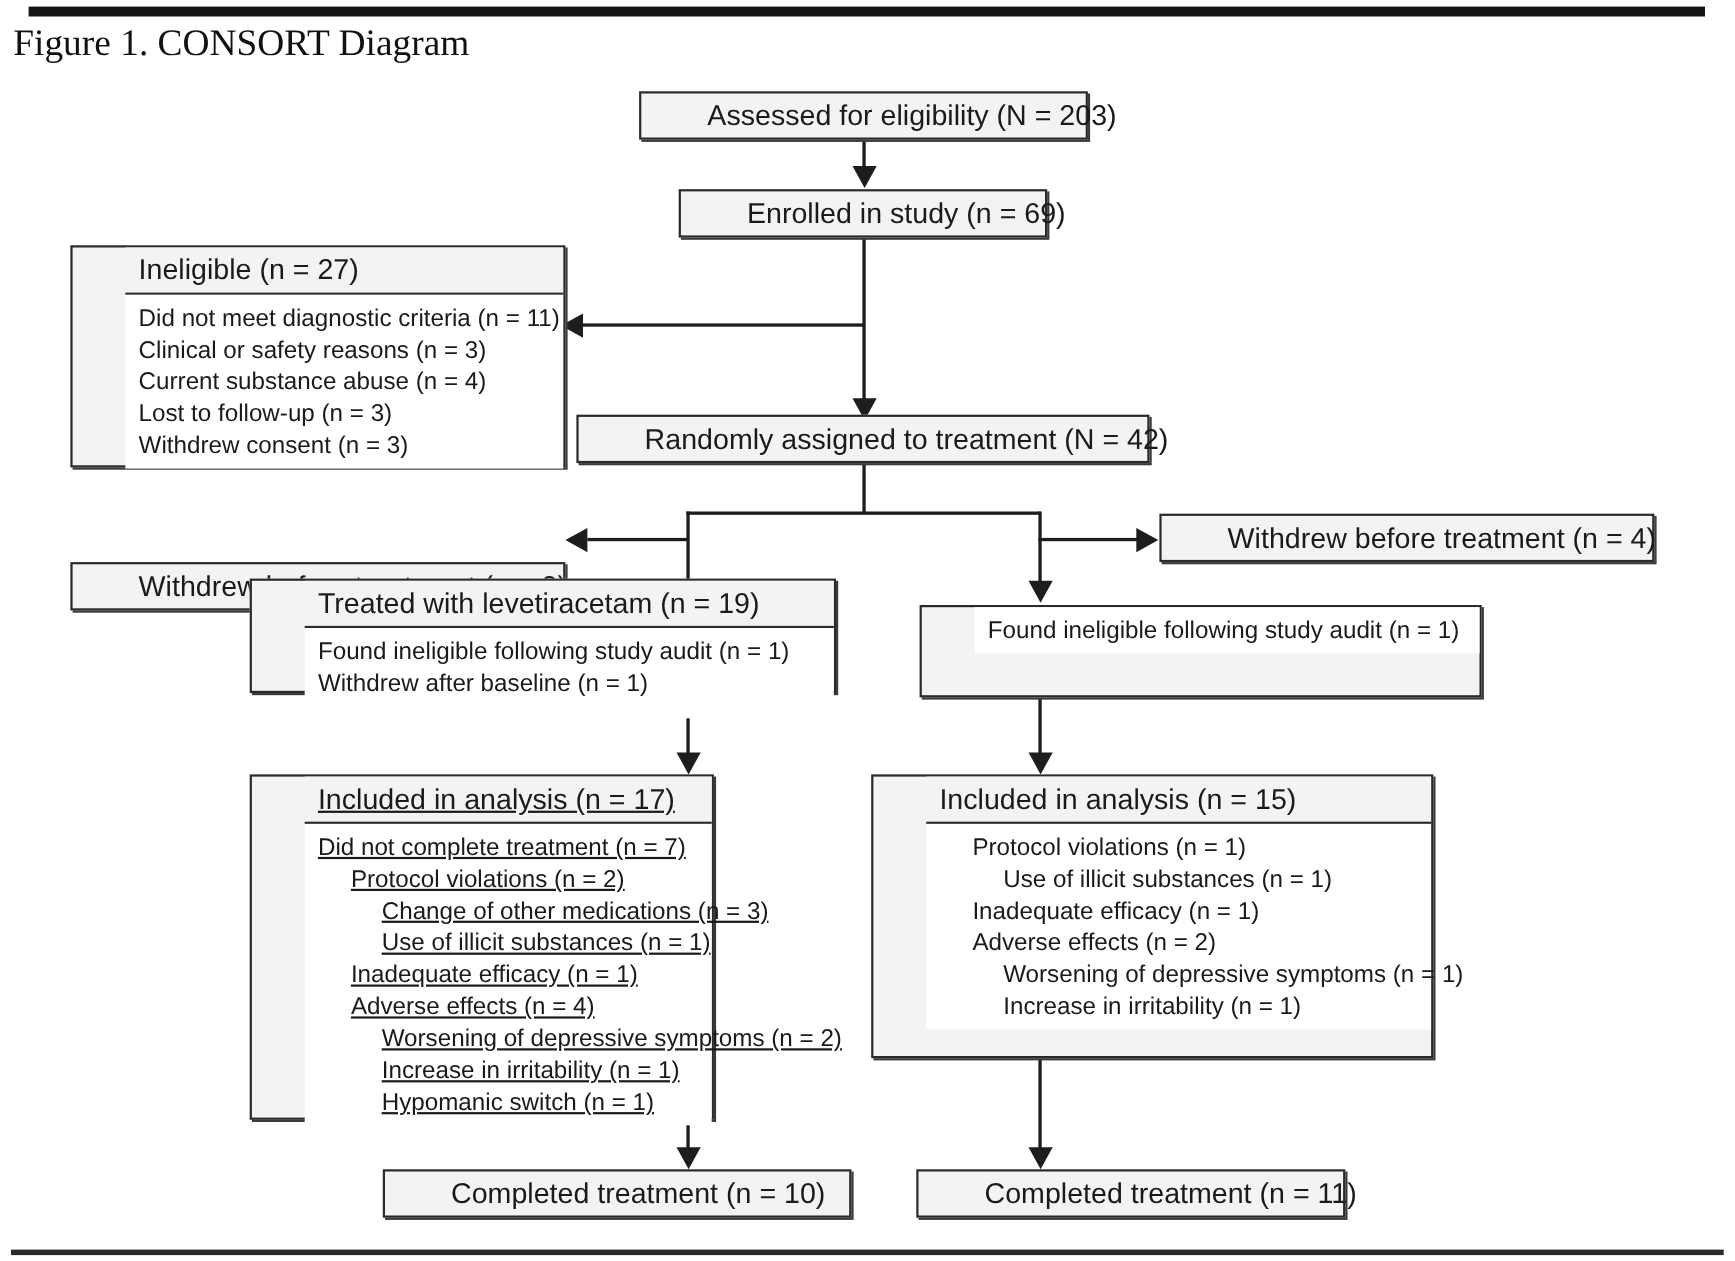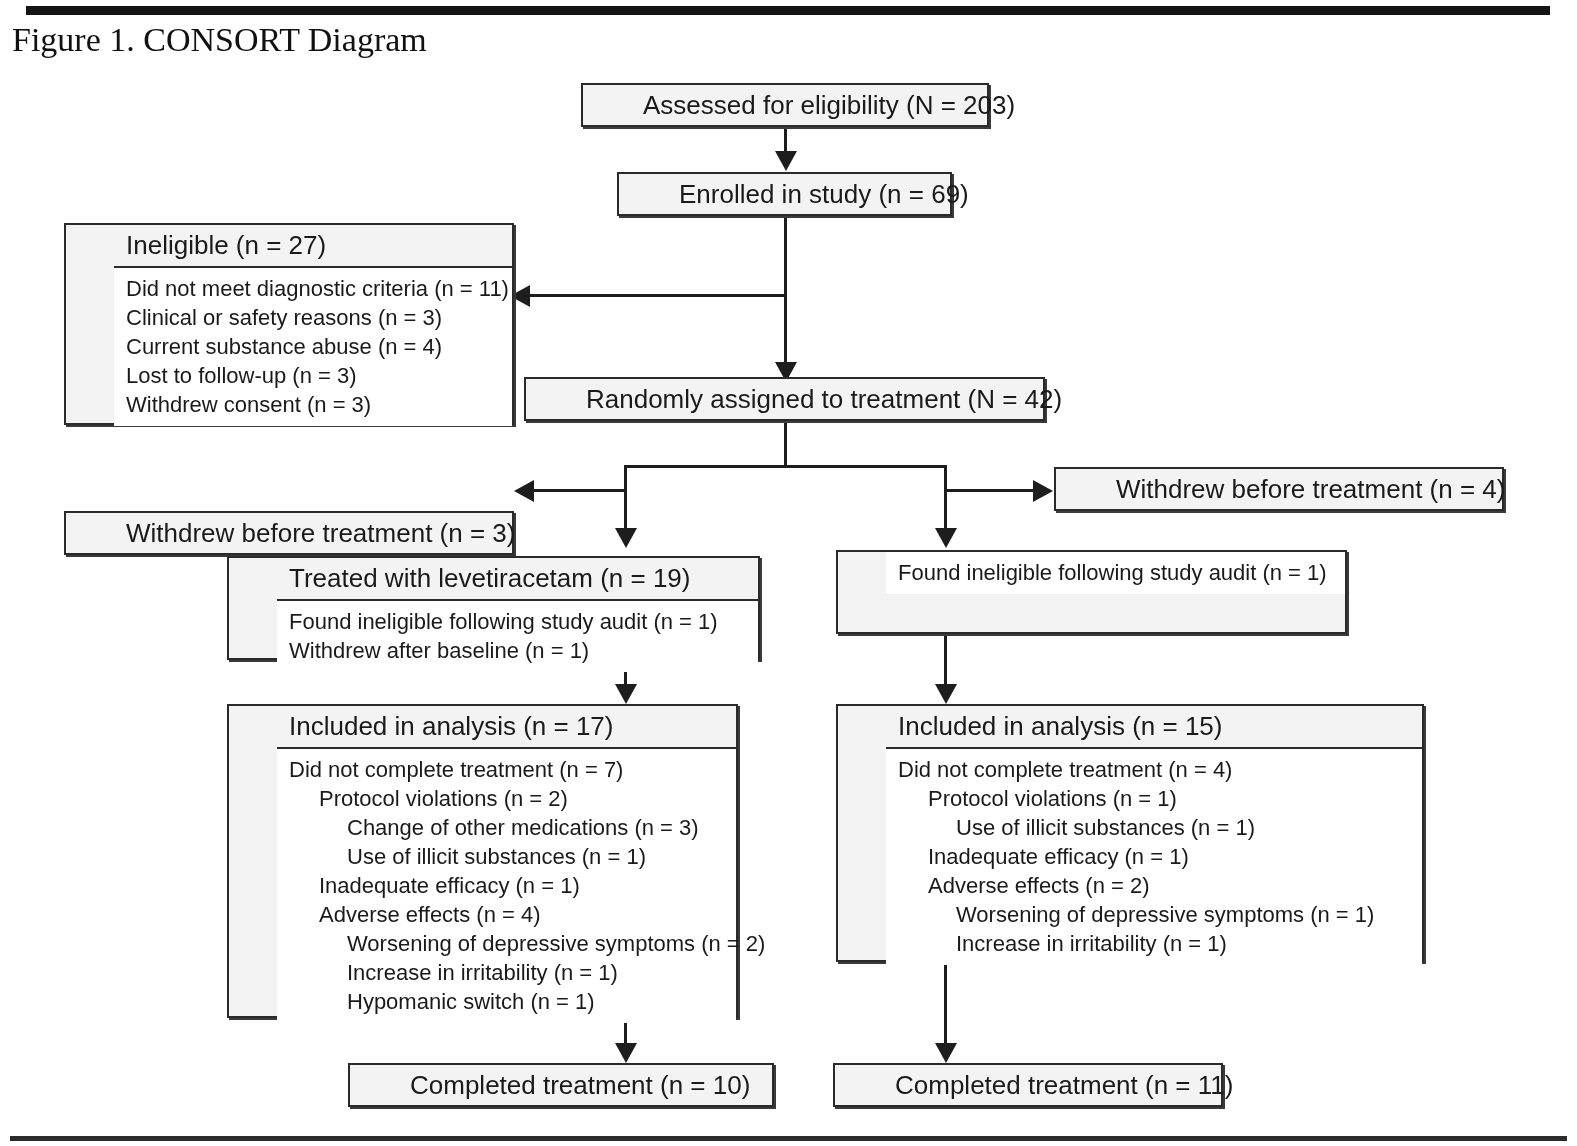--- a/index.html
+++ b/index.html
@@ -137,53 +137,52 @@
 </div>
 
 <div class="box" style="left:64px;top:467px;width:450px;height:44px;margin-top:44px;">
   <div class="simple">Withdrew before treatment (n = 3)</div>
 </div>
 
 <div class="box" style="left:1054px;top:467px;width:450px;height:44px;">
   <div class="simple">Withdrew before treatment (n = 4)</div>
 </div>
 
-<div class="box split" style="left:227px;top:556px;width:533px;height:104px;">
+<div class="box split" style="left:227px;top:526px;width:533px;height:104px;">
   <div class="hdr">Treated with levetiracetam (n = 19)</div>
   <div class="body">
     <div class="li">Found ineligible following study audit (n = 1)</div>
     <div class="li">Withdrew after baseline (n = 1)</div>
   </div>
 </div>
 
 <div class="box split" style="left:836px;top:550px;width:511px;height:84px;">
   <div class="body">
     <div class="li">Found ineligible following study audit (n = 1)</div>
   </div>
 </div>
 
-<div class="box split" style="left:227px;top:704px;width:511px;height:314px;">
+<div class="box split" style="left:227px;top:704px;width:422px;height:314px;text-decoration:underline;">
   <div class="hdr">Included in analysis (n = 17)</div>
   <div class="body">
     <div class="li">Did not complete treatment (n = 7)</div>
     <div class="li i1">Protocol violations (n = 2)</div>
     <div class="li i2">Change of other medications (n = 3)</div>
     <div class="li i2">Use of illicit substances (n = 1)</div>
     <div class="li i1">Inadequate efficacy (n = 1)</div>
     <div class="li i1">Adverse effects (n = 4)</div>
     <div class="li i2">Worsening of depressive symptoms (n = 2)</div>
     <div class="li i2">Increase in irritability (n = 1)</div>
     <div class="li i2">Hypomanic switch (n = 1)</div>
   </div>
 </div>
 
-<div class="box split" style="left:836px;top:704px;width:588px;height:258px;">
+<div class="box split" style="left:792px;top:704px;width:511px;height:258px;">
   <div class="hdr">Included in analysis (n = 15)</div>
   <div class="body">
-    <div class="li">Did not complete treatment (n = 4)</div>
     <div class="li i1">Protocol violations (n = 1)</div>
     <div class="li i2">Use of illicit substances (n = 1)</div>
     <div class="li i1">Inadequate efficacy (n = 1)</div>
     <div class="li i1">Adverse effects (n = 2)</div>
     <div class="li i2">Worsening of depressive symptoms (n = 1)</div>
     <div class="li i2">Increase in irritability (n = 1)</div>
   </div>
 </div>
 
 <div class="box" style="left:348px;top:1063px;width:426px;height:44px;">

